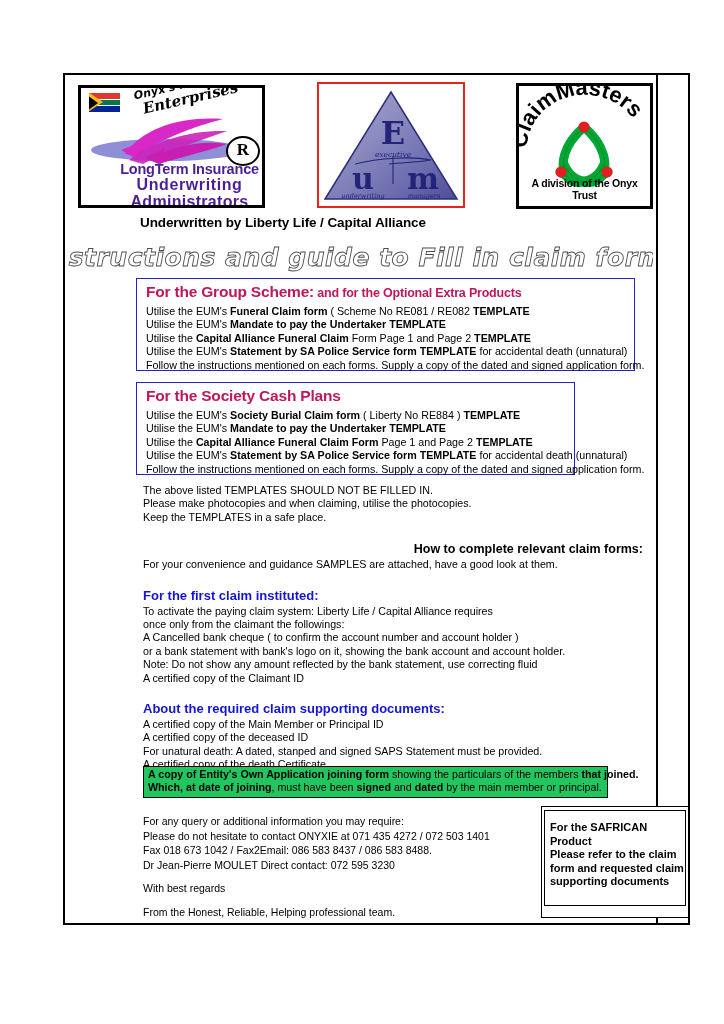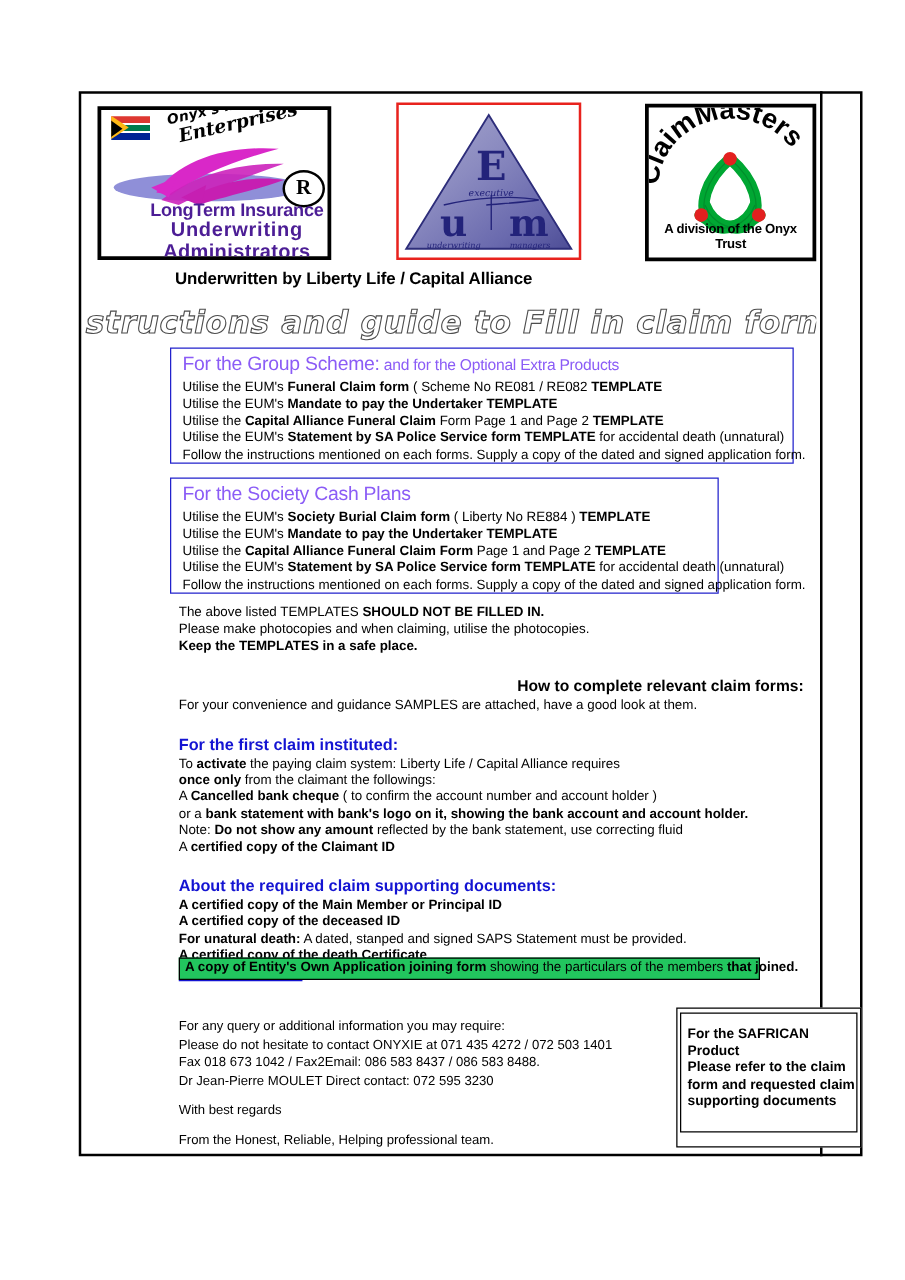--- a/index.html
+++ b/index.html
@@ -238,22 +238,22 @@
     border: 1px solid #2222cc;
     box-sizing: border-box;
     background: #fff;
     padding: 4px 7px 4px 9px;
   }
   #box-group { left: 136px; top: 278px; width: 499px; height: 93px; }
   #box-society { left: 136px; top: 382px; width: 439px; height: 93px; }
 
   .bb-head {
     font-size: 15.5px;
-    font-weight: normal;
-    color: #8b5cf6;
+    font-weight: bold;
+    color: #be185d;
     letter-spacing: -0.2px;
     margin-bottom: 3px;
     line-height: 18px;
   }
   .bb-head .small {
     font-size: 12.5px;
   }
   .bb-line {
     font-size: 10.7px;
     color: #000;
@@ -268,21 +268,21 @@
     left: 143px;
     top: 484px;
     width: 500px;
   }
   .bt {
     font-size: 10.7px;
     color: #000;
     line-height: 13.4px;
     white-space: nowrap;
   }
-  .bt b { font-weight: bold; }
+  .bt b { font-weight: normal; }
   .bt.gap { height: 13px; }
   .sec-head {
     font-size: 12.5px;
     font-weight: bold;
     color: #000;
     line-height: 17px;
     margin-top: 4px;
     text-align: right;
   }
   .sec-head-blue {
@@ -492,20 +492,21 @@
       <div class="sec-head-blue">About the required claim supporting documents:</div>
       <div class="bt"><b>A certified copy of the Main Member or Principal ID</b></div>
       <div class="bt"><b>A certified copy of the deceased ID</b></div>
       <div class="bt"><b>For unatural death:</b><span> A dated, stanped and signed SAPS Statement must be provided.</span></div>
       <div class="bt"><b>A certified copy of the death Certificate</b></div>
       <div class="imp-note">IMPORTANT NOTE:</div>
     </div>
 
   <div id="note-box">
       <div class="bb-line"><b>A copy of Entity's Own Application joining form</b><span> showing the particulars of the members </span><b>that joined.</b></div>
+      <div class="bb-line"><b>Which, at date of joining</b><span>, must have been </span><b>signed</b><span> and </span><b>dated</b><span> by the main member or principal.</span></div>
     </div>
 
   <div id="footer-text">
       <div class="ft">For any query or additional information you may require:</div>
       <div class="ft">Please do not hesitate to contact ONYXIE at 071 435 4272 / 072 503 1401</div>
       <div class="ft">Fax 018 673 1042 / Fax2Email:  086 583 8437 / 086 583 8488.</div>
       <div class="ft">Dr Jean-Pierre MOULET Direct contact: 072 595 3230</div>
       <div class="ft gap"></div>
       <div class="ft">With best regards</div>
       <div class="ft gap"></div>

